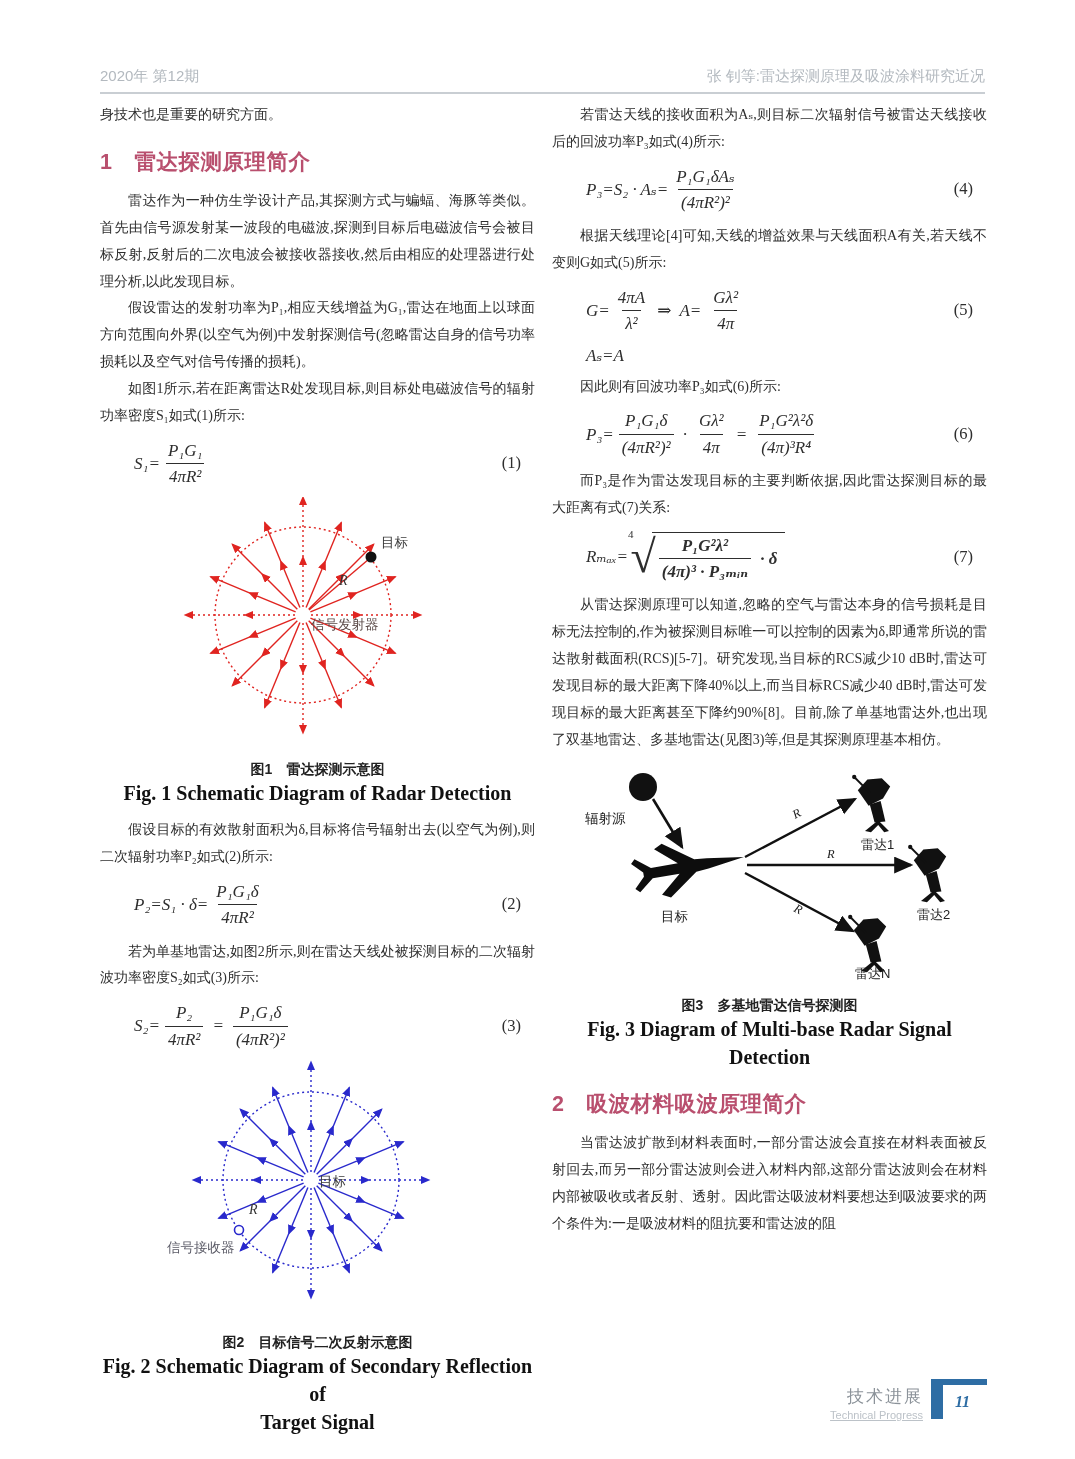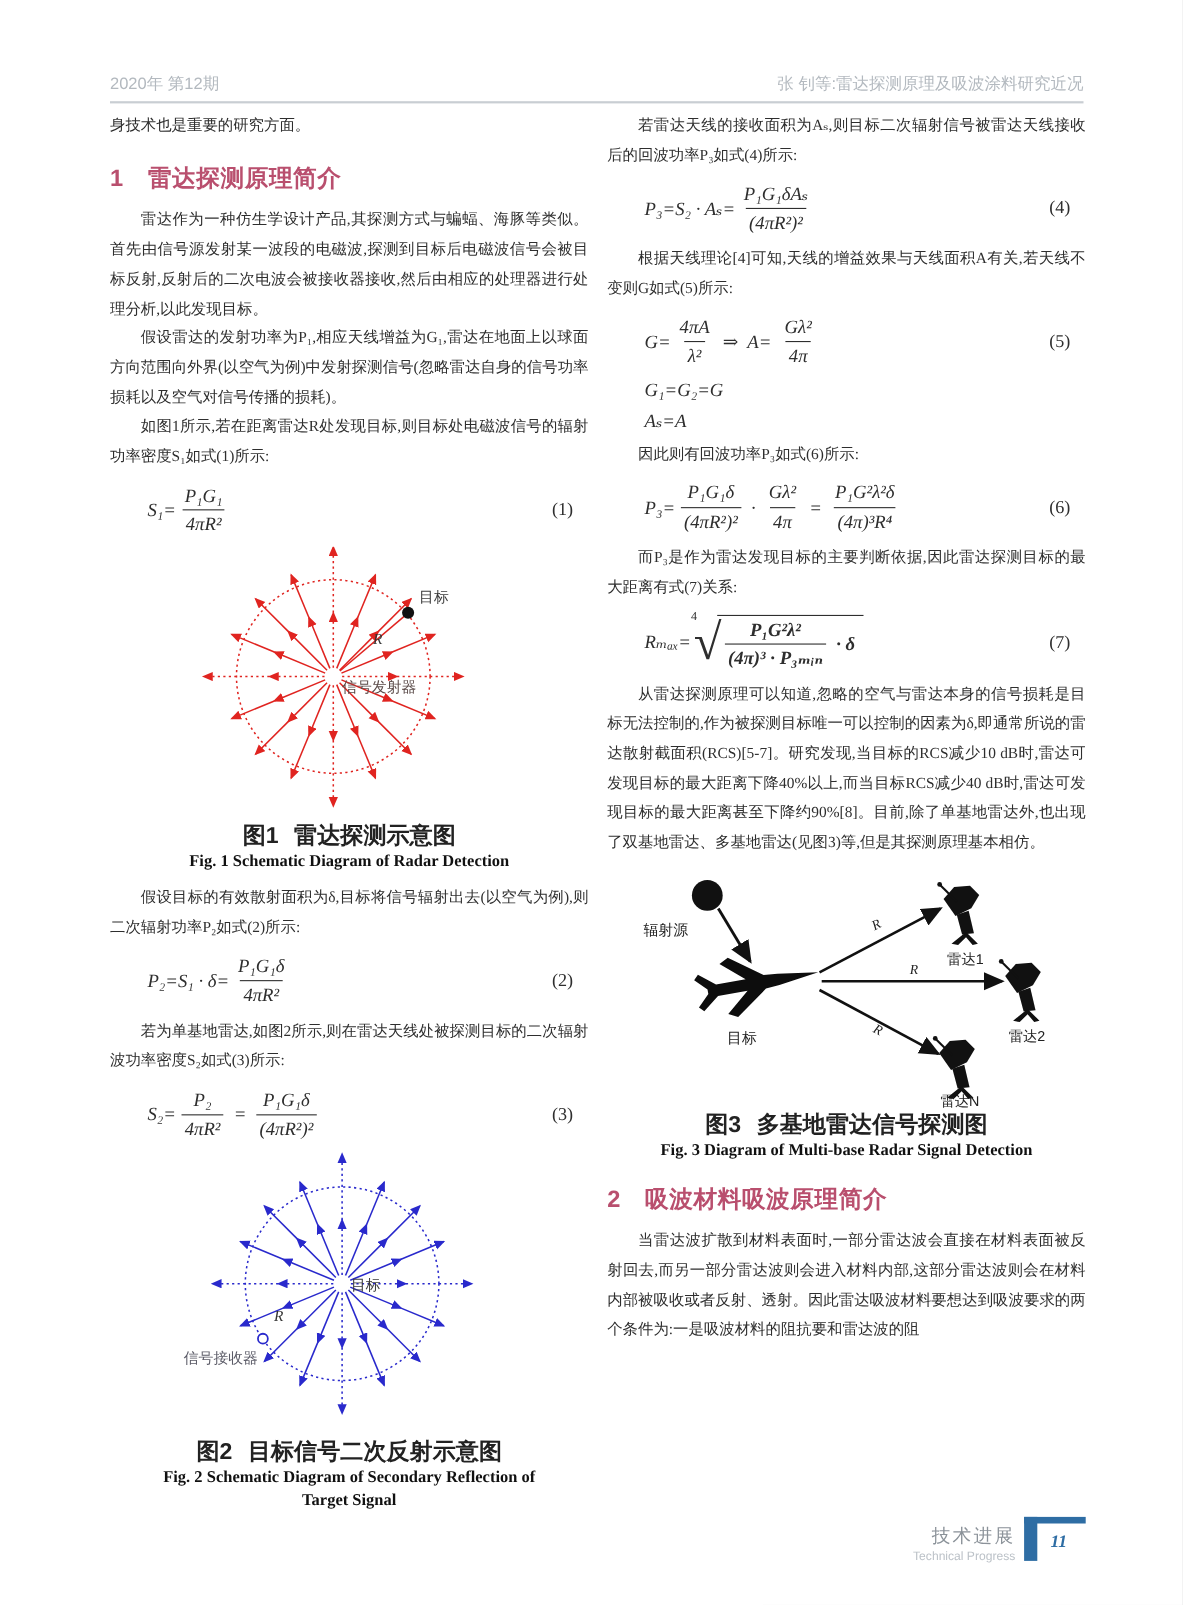--- a/index.html
+++ b/index.html
@@ -27,28 +27,28 @@
   .op{margin:0 4px;}
   .root{display:inline-flex;align-items:center;}
   .root .idx{font-size:11px;align-self:flex-start;margin-right:-3px;margin-top:-4px;font-style:normal;}
   .root .radsign{font-size:46px;font-weight:400;line-height:.75;margin-right:-4px;font-style:normal;}
   .root .radicand{display:inline-flex;align-items:center;border-top:1.5px solid #2e2e2e;padding:2px 4px 0 2px;font-weight:bold;}
   .plaineq{font-style:italic;font-size:17px;margin:8px 0 8px 34px;}
   
   figure{margin:6px 0 10px 0;text-align:center;}
   figure svg{display:block;margin:0 auto;}
   .cap-cn{font-family:"Liberation Sans","DejaVu Sans",sans-serif;font-weight:bold;
-          font-size:21px;margin-top:0;color:#222;}
+          font-size:14px;margin-top:16px;color:#222;}
   .cap-cn .cap-label{margin-right:14px;}
-  .cap-en{font-weight:bold;font-size:15px;color:#111;line-height:1.4;}
+  .cap-en{font-weight:bold;font-size:20px;color:#111;line-height:1.4;}
   
   .ftr{position:absolute;right:88px;bottom:38px;display:flex;align-items:flex-start;}
   .ftr .labels{text-align:right;margin-right:8px;padding-top:6px;}
   .ftr .cn{font-family:"Liberation Sans","DejaVu Sans",sans-serif;color:#8b9299;font-size:17px;letter-spacing:2px;}
-  .ftr .en{font-family:"Liberation Sans","DejaVu Sans",sans-serif;color:#bcc2c8;font-size:11px;margin-top:1px;}
+  .ftr .en{font-family:"Liberation Sans","DejaVu Sans",sans-serif;color:#bcc2c8;font-size:11px;margin-top:1px;text-decoration:underline;}
   .corner{border-top:6px solid #2e6da4;border-left:12px solid #2e6da4;width:44px;height:34px;
           display:flex;align-items:center;}
   .corner .num{color:#2e6da4;font-style:italic;font-weight:bold;font-size:16px;padding-left:12px;}
   svg text{font-family:"Liberation Sans","DejaVu Sans",sans-serif;}
   svg text.math{font-family:"Liberation Serif","DejaVu Serif",serif;font-style:italic;}
 </style>
 </head>
 <body>
 
 <div class="page">
@@ -238,21 +238,20 @@
         </span>
         <span class="op">⇒</span>
         <span class="op">A=</span>
         <span class="frac">
           <span class="num">Gλ²</span>
           <span class="den">4π</span>
         </span>
         <span class="eqno">(5)</span>
       </div>
 
-      <div class="plaineq">G₁=G₂=G</div>
       <div class="plaineq">Aₛ=A</div>
       <p class="body">因此则有回波功率P₃如式(6)所示:</p>
 
       <div class="formula">
         <span>P₃=</span>
         <span class="frac">
           <span class="num">P₁G₁δ</span>
           <span class="den">(4πR²)²</span>
         </span>
         <span class="op">·</span>

